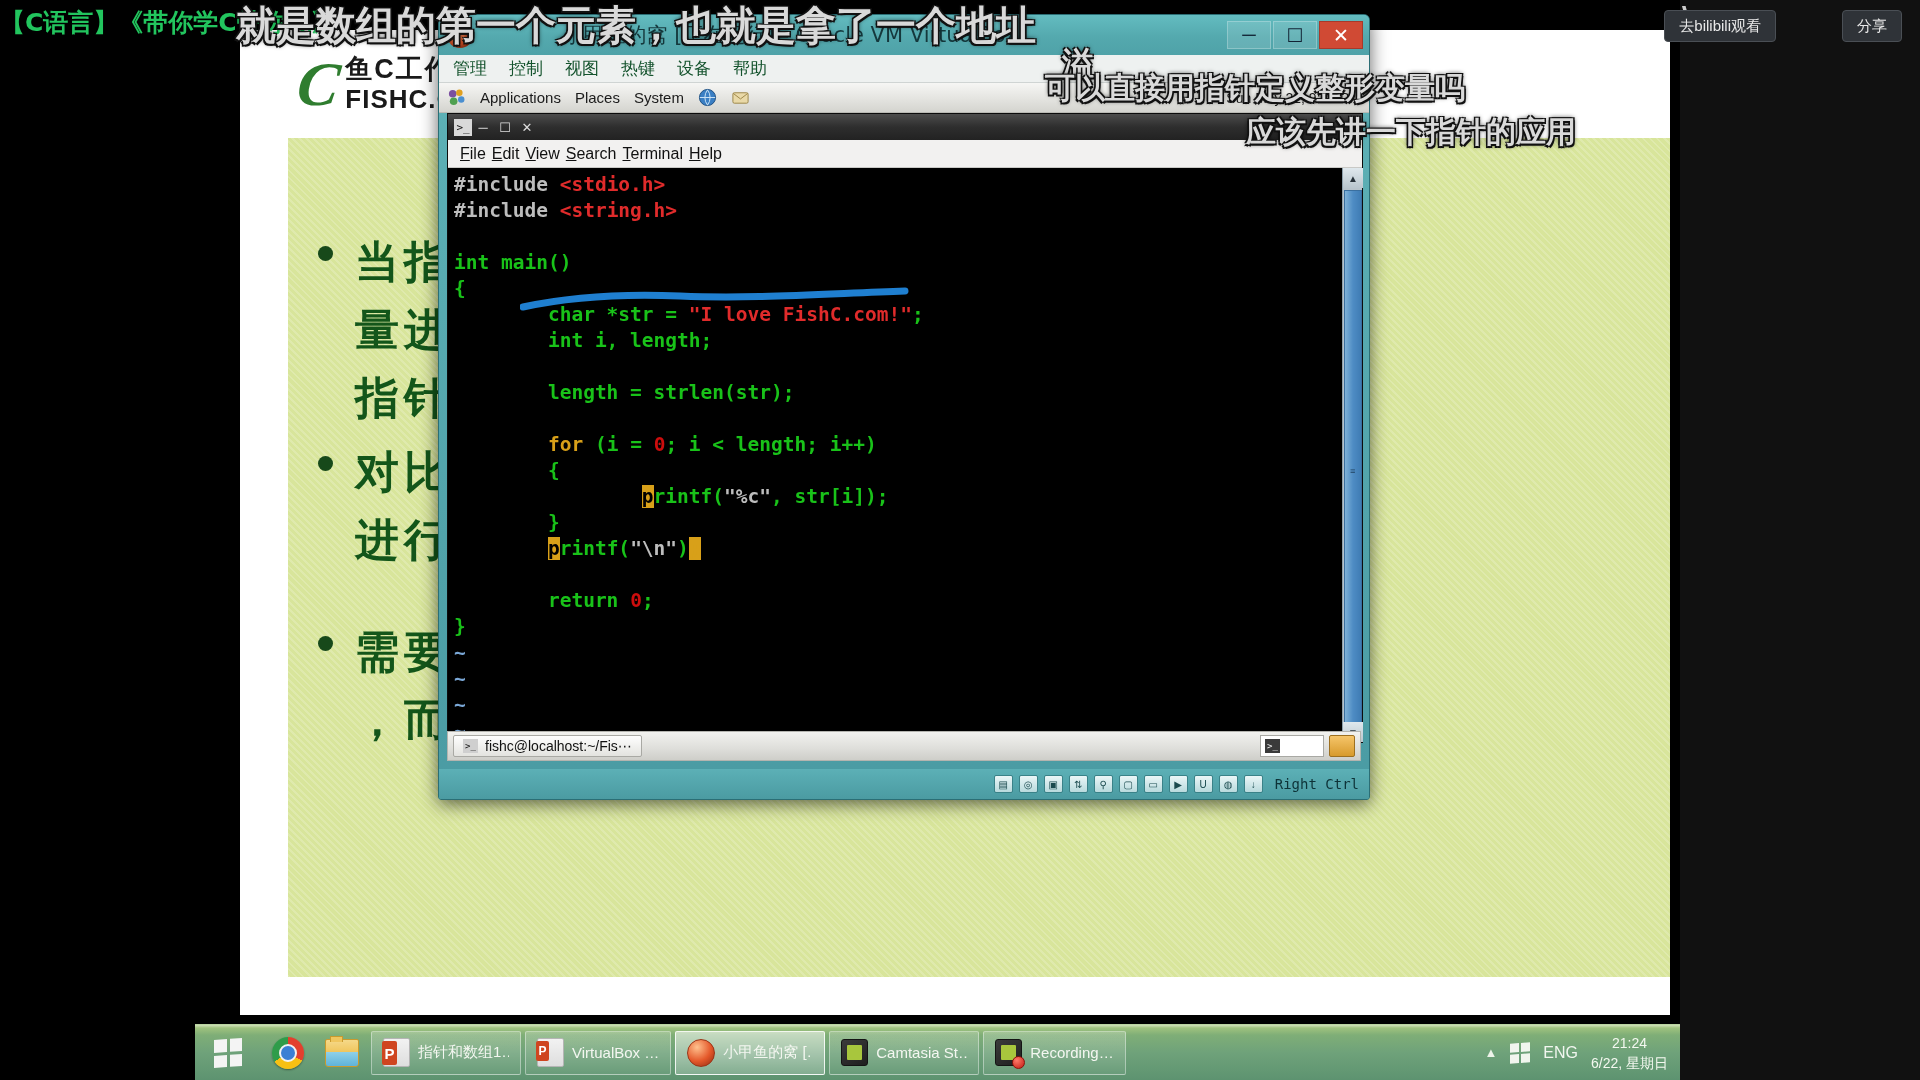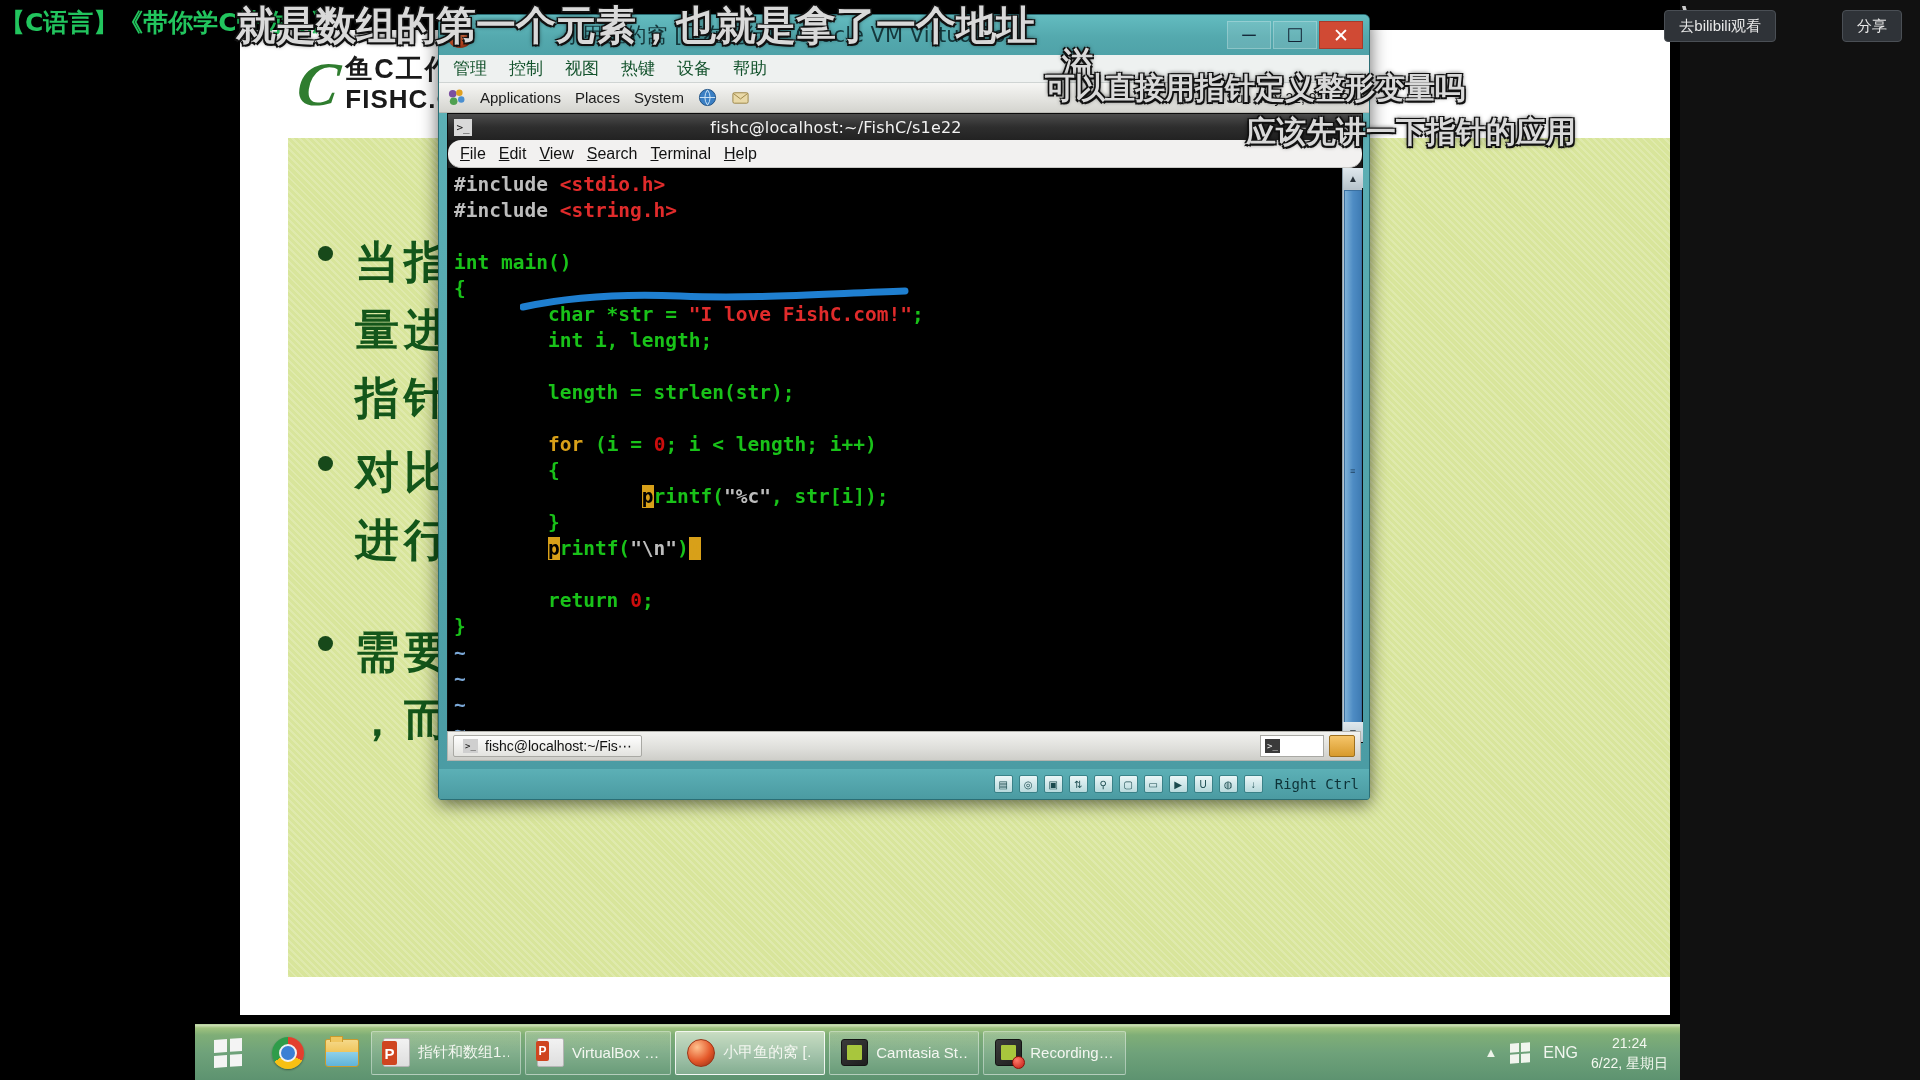--- a/index.html
+++ b/index.html
@@ -163,23 +163,22 @@
     flex: 1; text-align: center; color: #f2f2f2; font-size: 16px;
     font-family: "DejaVu Sans", "Liberation Sans", sans-serif;
     letter-spacing: .2px; padding-right: 90px; white-space: nowrap;
   }
   .term-winctl {
     width: 22px; height: 18px; display: flex; align-items: center;
     justify-content: center; color: #ddd; font-size: 13px;
   }
   #term-menubar {
     height: 28px; background: #f2f1f0;
-    display: flex; align-items: center; padding-left: 12px; gap: 13px;
+    display: flex; align-items: center; padding-left: 12px; gap: 6px;
     border-bottom: 1px solid #c9c9c6;
-    border-radius: 13px;
   }
   .term-menu { font-size: 16px; color: #111; white-space: nowrap; }
   .term-menu u { text-decoration: underline; }
 
   #term-body {
     position: absolute; left: 0; top: 54px; right: 0; bottom: 0;
     background: #000; overflow: hidden;
   }
   #code {
     position: absolute; left: 6px; top: 4px; right: 22px;
@@ -474,21 +473,20 @@
             <rect x="2" y="5" width="16" height="11" rx="1.5" fill="#e9d9a8" stroke="#9b8547" stroke-width="1"></rect>
             <path d="M2.5 5.8L10 11.5 17.5 5.8" fill="none" stroke="#9b8547" stroke-width="1"></path>
           </svg>
         </span>
         <span id="gnome-clock">Sun May 22,  9:24 PM</span>
       </div>
 
       <div id="terminal-window">
         <div id="term-titlebar">
           <div id="term-icon">&gt;_</div>
-          <div id="term-title">fishc@localhost:~/FishC/s1e22</div>
           <div class="term-winctl">─</div>
           <div class="term-winctl">☐</div>
           <div class="term-winctl">✕</div>
         </div>
 
         <div id="term-menubar">
           <span class="term-menu"><u>F</u>ile</span>
           <span class="term-menu"><u>E</u>dit</span>
           <span class="term-menu"><u>V</u>iew</span>
           <span class="term-menu"><u>S</u>earch</span>

